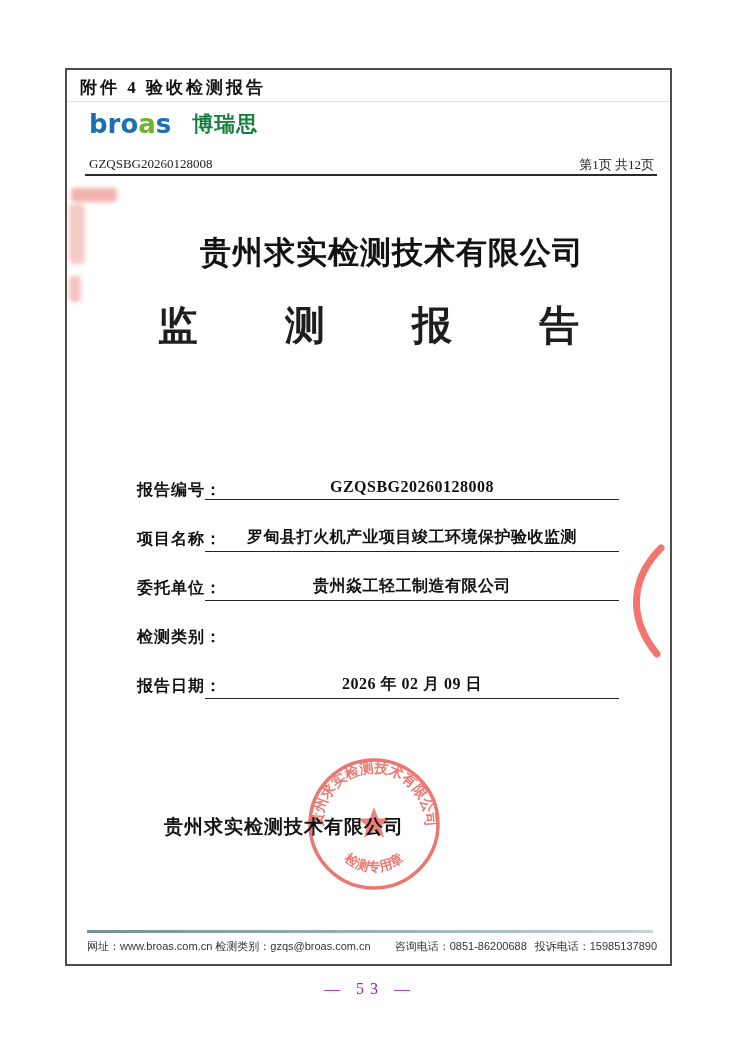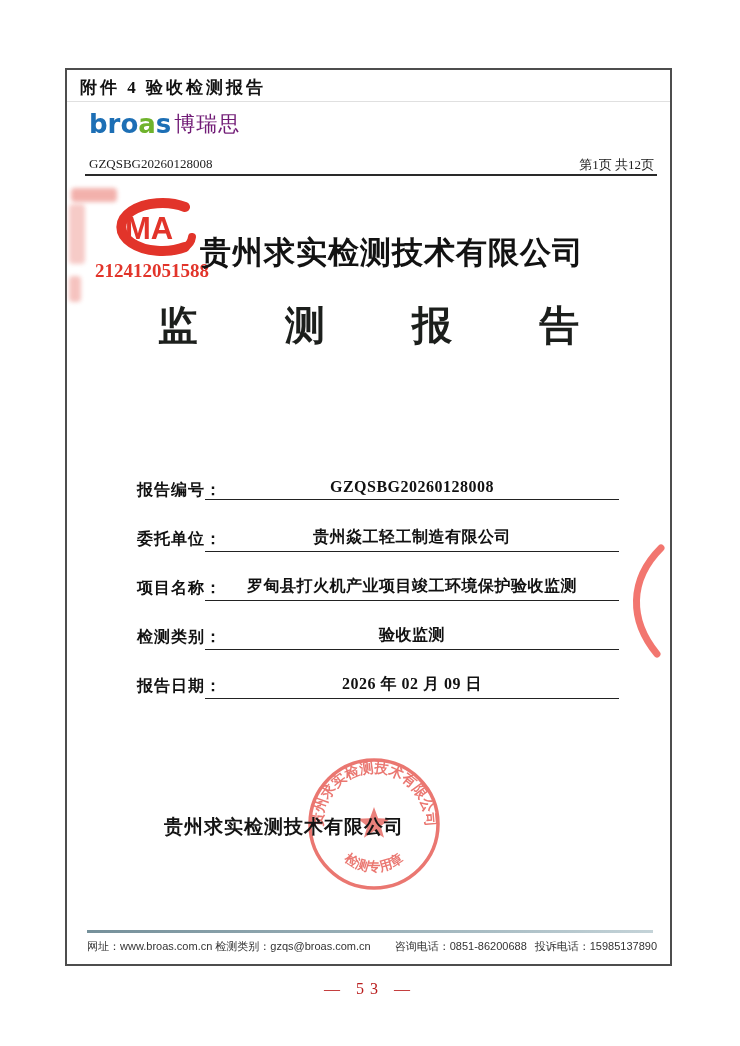--- a/index.html
+++ b/index.html
@@ -15,22 +15,22 @@
   .attach-header { position:absolute; left:13px; top:6px; font-size:17px; font-weight:bold;
                    color:#111; letter-spacing:3px; font-family:"Liberation Serif", serif; }
   .attach-divider { position:absolute; left:0; top:31px; width:100%; height:1px; background:#e0e0e0; }
 
   
   .logo-row { position:absolute; left:22px; top:40px; display:flex; align-items:center; }
   .logo-latin { font-family:"DejaVu Sans", sans-serif; font-weight:bold; font-size:26px;
                 letter-spacing:0px; line-height:1; }
   .logo-blue { color:#1d6fb5; }
   .logo-green { color:#6fb32c; }
-  .logo-cn { font-family:"Liberation Sans", sans-serif; font-weight:normal; font-size:21px;
-             color:#701a75; margin-left:3px; letter-spacing:1px; }
+  .logo-cn { font-family:"Liberation Sans", sans-serif; font-weight:bold; font-size:21px;
+             color:#15803d; margin-left:21px; letter-spacing:1px; }
 
   
   .code-row { position:absolute; left:22px; top:86px; width:565px; display:flex;
               justify-content:space-between; font-size:13px; color:#1c1c1c; }
   .code-rule { position:absolute; left:18px; top:104px; width:572px; height:2px; background:#2a2a2a; }
 
   
   .cma-wrap { position:absolute; left:30px; top:126px; width:150px; }
   .cma-number { font-family:"Liberation Serif", serif; font-weight:bold; font-size:19px;
                 color:#e2342a; letter-spacing:0px; margin-top:-4px; margin-left:-2px; }
@@ -66,21 +66,21 @@
 
   
   .footer-rule { position:absolute; left:20px; top:860px; width:566px; height:3px;
                  background:linear-gradient(to right,#75909a,#a9bdc4 70%,#c4d3d8); }
   .footer-row { position:absolute; left:20px; top:869px; width:570px; display:flex; }
   .footer-item { font-size:11px; color:#333; font-family:"Liberation Sans", sans-serif;
                  white-space:nowrap; }
   .fi-1 { width:170px; } .fi-2 { width:178px; } .fi-3 { width:128px; margin-left:24px; } .fi-4 { margin-left:12px; }
 
   .page-num { position:absolute; left:0; top:980px; width:100%; text-align:center;
-              font-size:16px; color:#b91c1c; letter-spacing:6px; font-family:"Liberation Serif", serif; }
+              font-size:16px; color:#a21caf; letter-spacing:6px; font-family:"Liberation Serif", serif; }
 </style>
 </head>
 <body>
 
 <div class="page">
   <div class="doc-frame">
 
     <div class="attach-header">附件 4 验收检测报告</div>
     <div class="attach-divider"></div>
 
@@ -88,49 +88,40 @@
       <span class="logo-latin"><span class="logo-blue">bro</span><span class="logo-green">a</span><span class="logo-blue">s</span></span>
       <span class="logo-cn">博瑞思</span>
     </div>
 
     <div class="code-row">
       <span>GZQSBG20260128008</span>
       <span>第1页 共12页</span>
     </div>
     <div class="code-rule"></div>
 
-    <div class="cma-wrap">
-      <svg width="110" height="64" viewBox="0 0 110 64">
-        <path d="M 88 11 A 41 24 0 1 0 88 51" fill="none" stroke="#e2342a" stroke-width="10" stroke-linecap="round"></path>
-        <path d="M 88 51 q 6 -3 7 -10" fill="none" stroke="#e2342a" stroke-width="8" stroke-linecap="round"></path>
-        <text x="52" y="43" font-size="31" font-weight="bold" fill="#e2342a" text-anchor="middle" font-family="Liberation Sans, sans-serif">MA</text>
-      </svg>
-      <div class="cma-number">212412051588</div>
-    </div>
 
     <div class="company-name">贵州求实检测技术有限公司</div>
 
     <div class="report-title">监 测 报 告</div>
 
     <div class="fields">
       <div class="field-row">
         <span class="field-label">报告编号：</span>
         <span class="field-value">GZQSBG20260128008</span>
       </div>
       <div class="field-row">
+        <span class="field-label">项目名称：</span>
+        <span class="field-value">罗甸县打火机产业项目竣工环境保护验收监测</span>
+      </div>
+      <div class="field-row">
         <span class="field-label">委托单位：</span>
         <span class="field-value">贵州焱工轻工制造有限公司</span>
       </div>
       <div class="field-row">
-        <span class="field-label">项目名称：</span>
-        <span class="field-value">罗甸县打火机产业项目竣工环境保护验收监测</span>
-      </div>
-      <div class="field-row">
         <span class="field-label">检测类别：</span>
-        <span class="field-value">验收监测</span>
       </div>
       <div class="field-row">
         <span class="field-label">报告日期：</span>
         <span class="field-value">2026 年 02 月 09 日</span>
       </div>
     </div>
 
     <svg class="stamp" viewBox="0 0 140 140">
       <circle cx="70" cy="70" r="64" fill="none" stroke="#e8655e" stroke-width="3.5"></circle>
       <defs>

